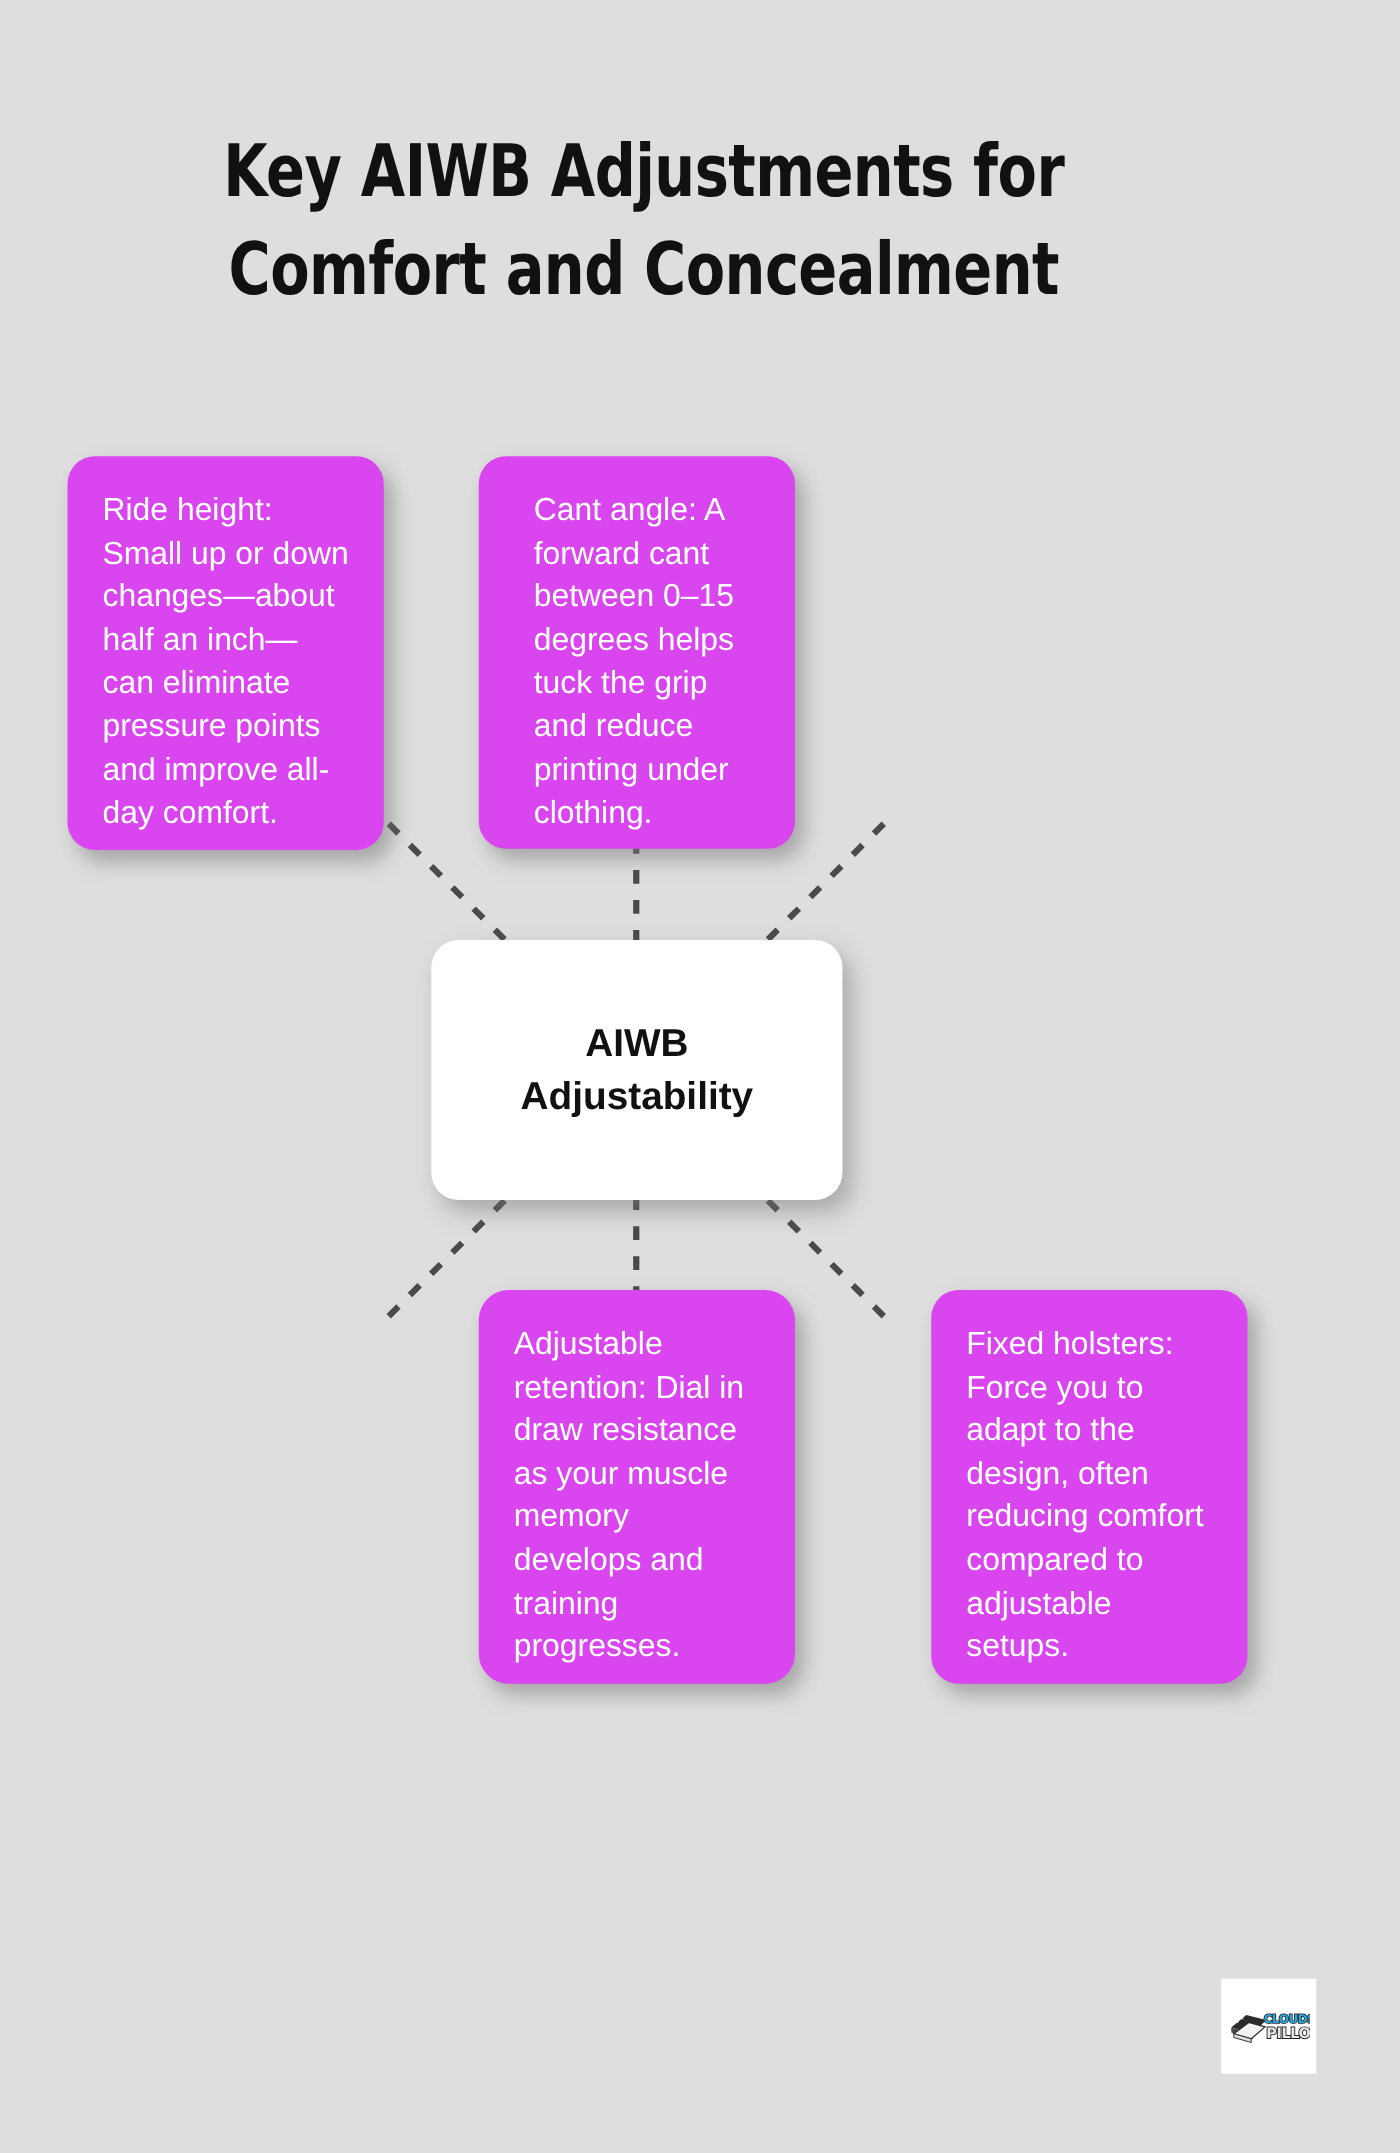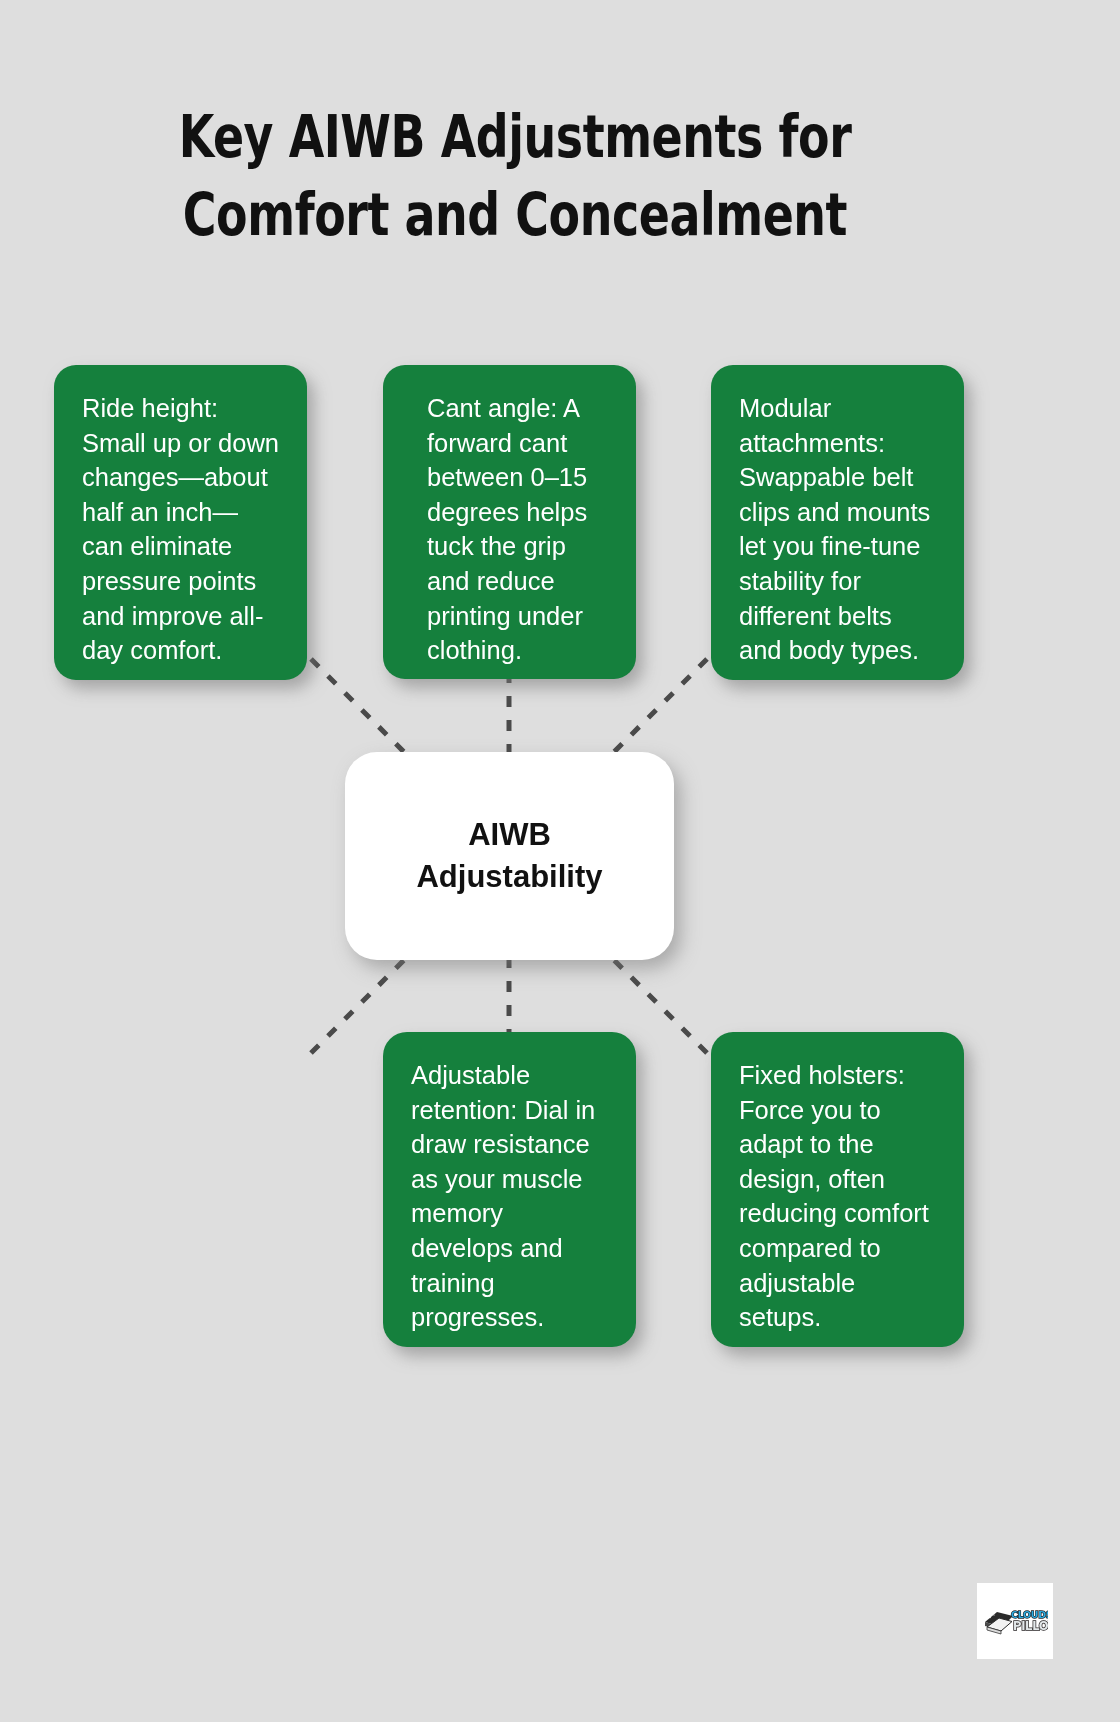--- a/index.html
+++ b/index.html
@@ -41,49 +41,49 @@
   #connectors {
     position:absolute;
     left:0; top:0;
     width:1120px; height:1722px;
     pointer-events:none;
   }
 
   
   .card {
     position:absolute;
-    background:#15803d;
+    background:#d946ef;
     border-radius:22px;
     color:#ffffff;
     font-size:25.5px;
     line-height:34.6px;
     padding:26px 28px 20px 28px;
     box-shadow:7px 9px 16px rgba(120,120,120,0.55);
     font-family:"Liberation Sans", sans-serif;
     z-index:3;
   }
 
   
   #card-0 { left:54px;  top:365px;  width:253px; height:315px; }
   #card-1 { left:383px; top:365px;  width:253px; height:314px;padding-left:44px; }
   #card-2 { left:711px; top:365px;  width:253px; height:315px; }
   
   #card-3 { left:54px;  top:1032px; width:253px; height:315px; }
   #card-4 { left:383px; top:1032px; width:253px; height:315px;border-radius:24px; }
-  #card-5 { left:711px; top:1032px; width:253px; height:315px; }
+  #card-5 { left:745px; top:1032px; width:253px; height:315px; }
 
   
   #center-node {
     position:absolute;
     left:345px;
     top:752px;
     width:329px;
     height:208px;
     background:#ffffff;
-    border-radius:32px;
+    border-radius:22px;
     box-shadow:7px 9px 18px rgba(120,120,120,0.5);
     display:flex;
     align-items:center;
     justify-content:center;
     z-index:4;
   }
   #center-label {
     font-size:31px;
     line-height:42px;
     font-weight:bold;
@@ -134,23 +134,20 @@
   </svg>
 
   <div class="card" id="card-0">
     <span>Ride height: Small up or down changes—about half an inch—can eliminate pressure points and improve all-day comfort.</span>
   </div>
 
   <div class="card" id="card-1">
     <span>Cant angle: A forward cant between 0–15 degrees helps tuck the grip and reduce printing under clothing.</span>
   </div>
 
-  <div class="card" id="card-2">
-    <span>Modular attachments: Swappable belt clips and mounts let you fine-tune stability for different belts and body types.</span>
-  </div>
 
   <div id="center-node">
     <div id="center-label">AIWB
 Adjustability</div>
   </div>
 
 
   <div class="card" id="card-4">
     <span>Adjustable retention: Dial in draw resistance as your muscle memory develops and training progresses.</span>
   </div>

